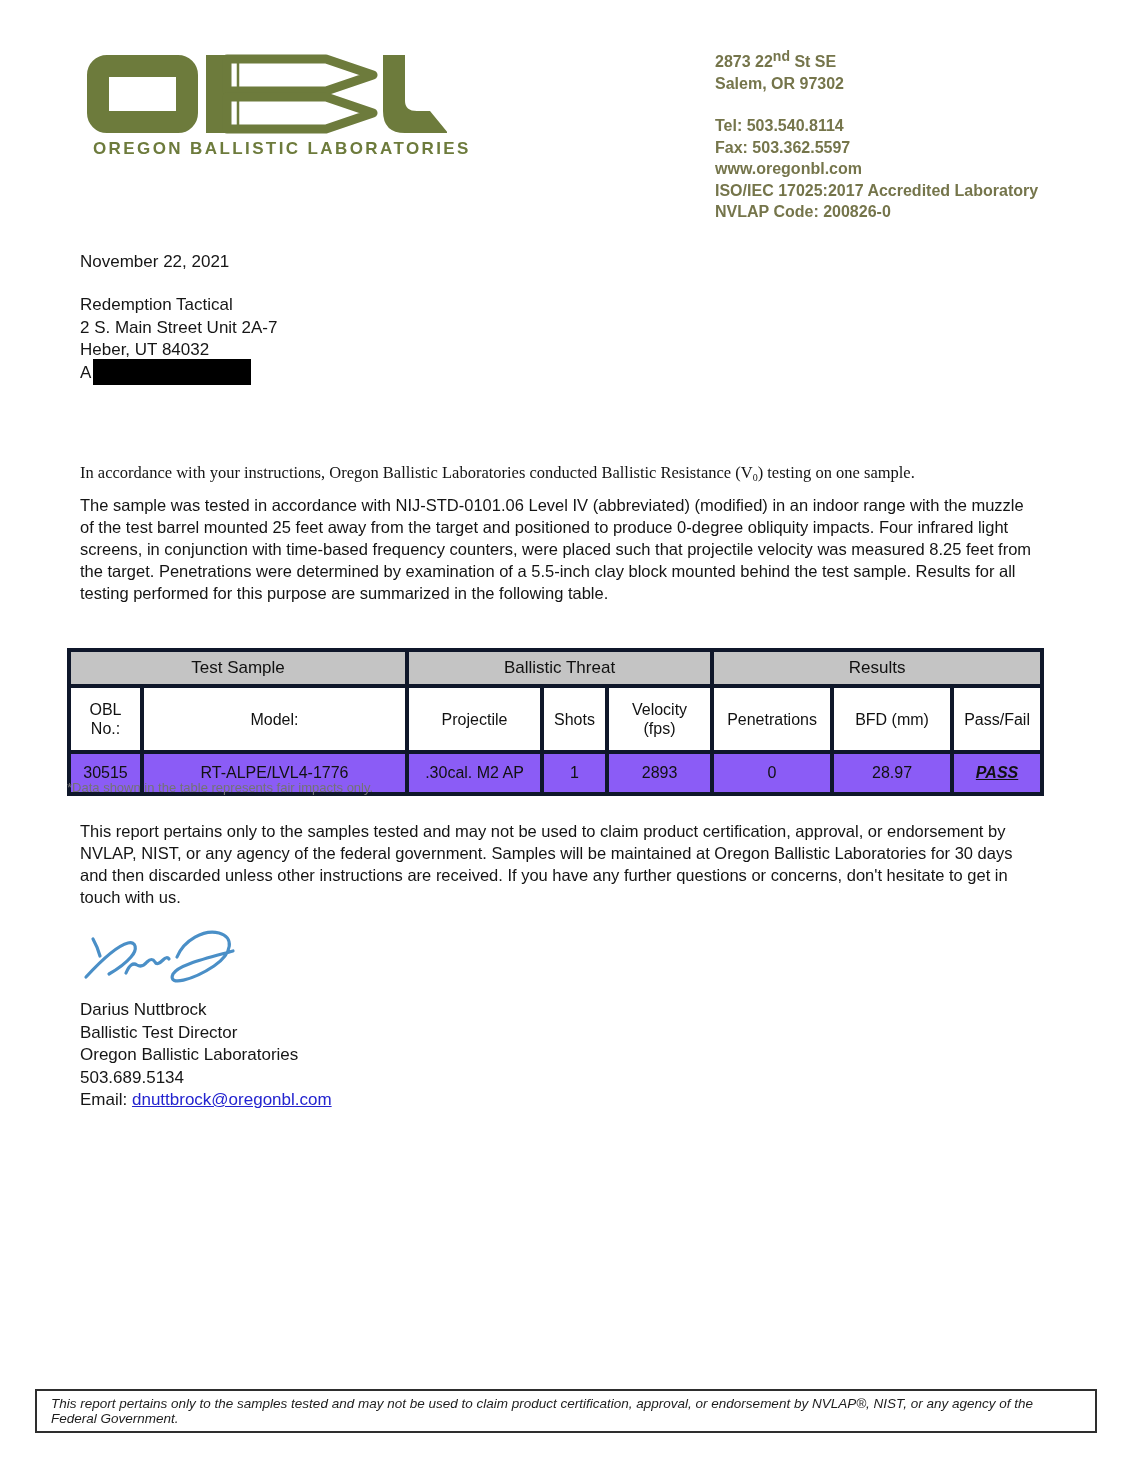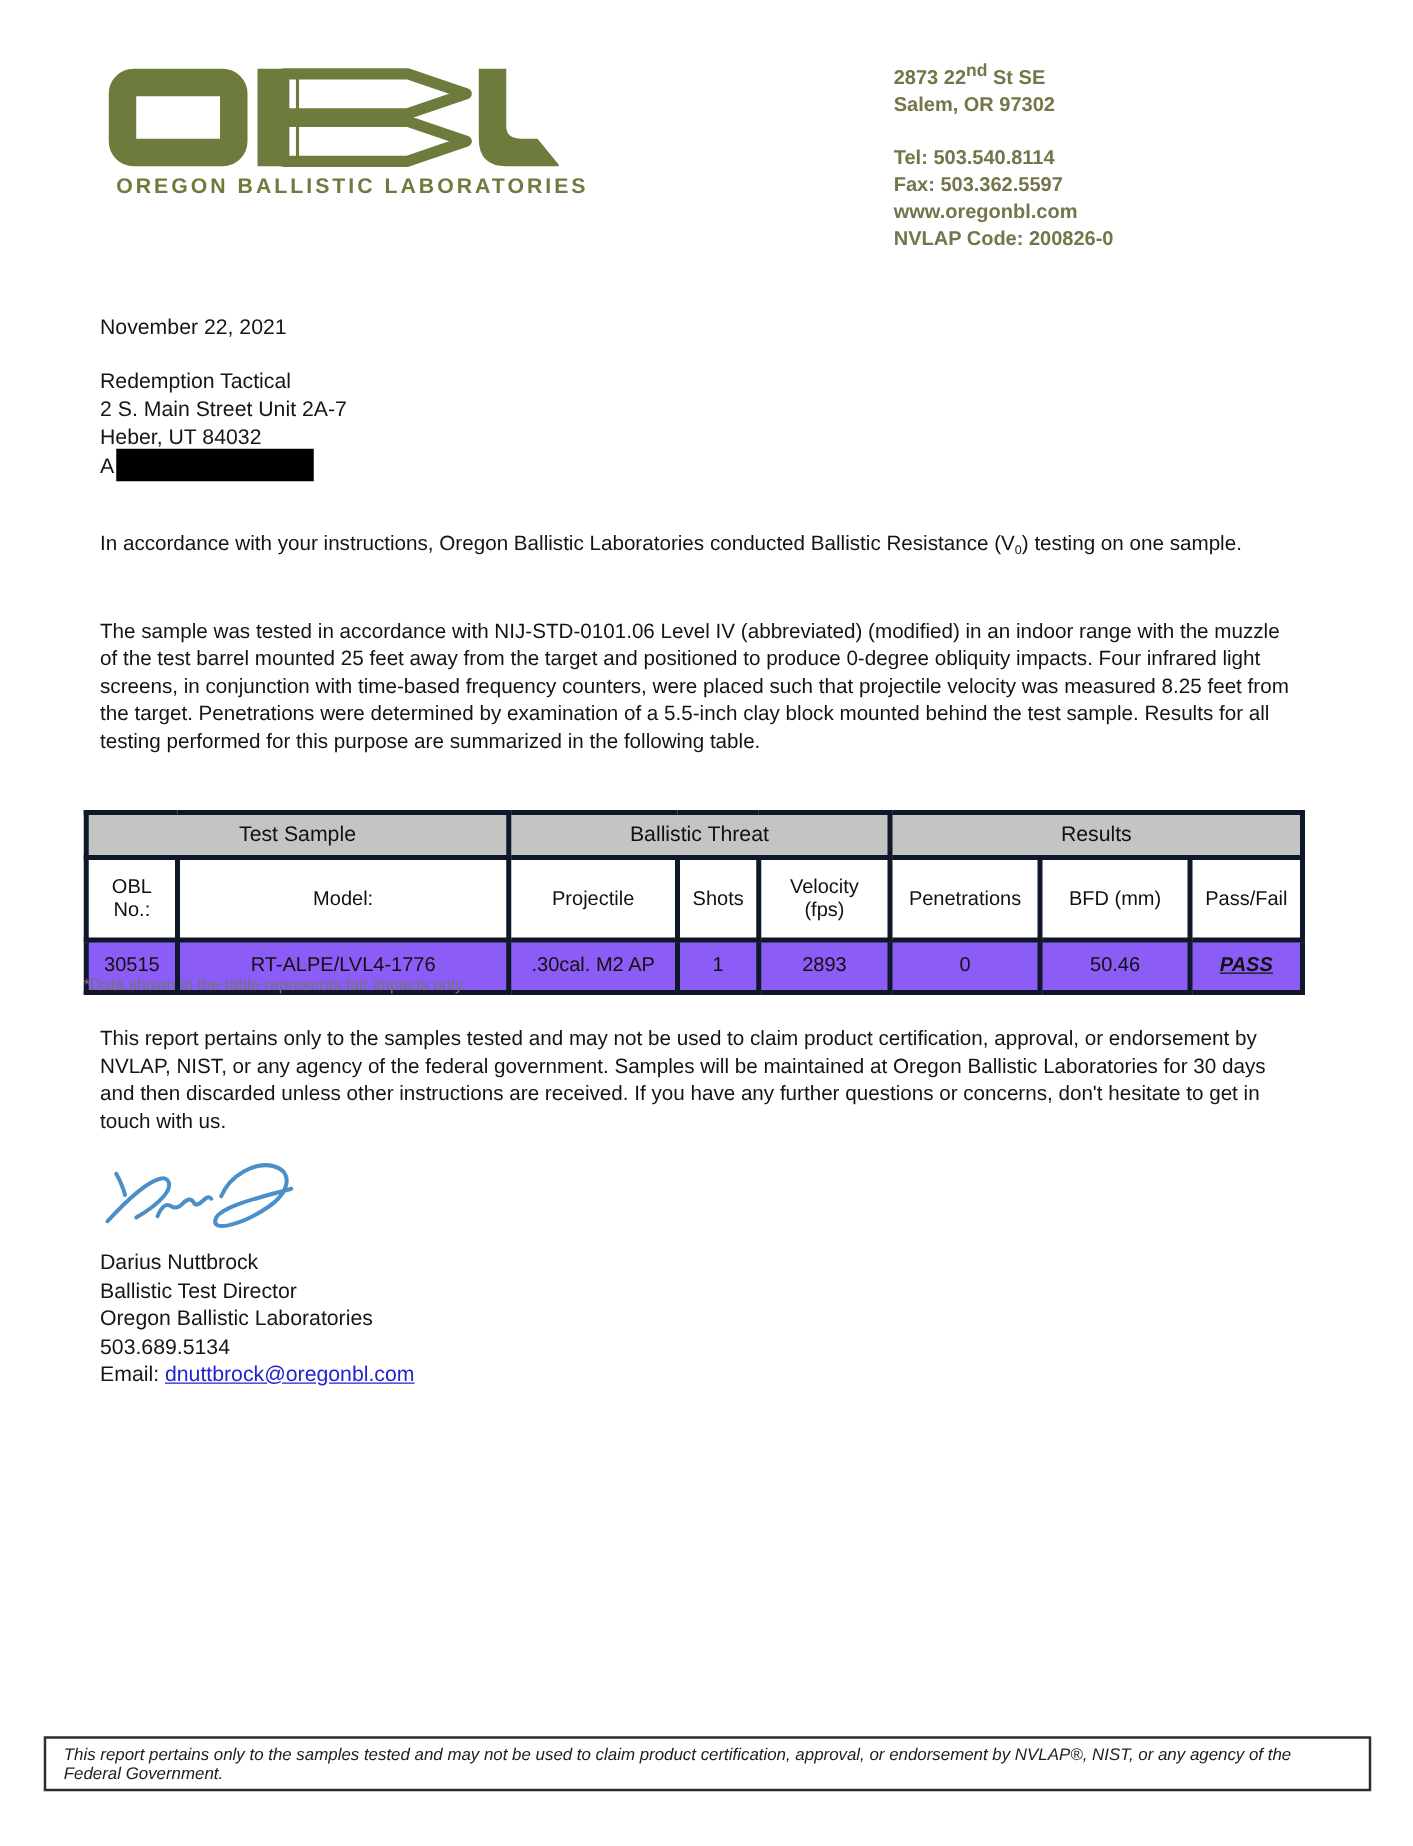--- a/index.html
+++ b/index.html
@@ -26,21 +26,21 @@
   #recipient-block{left:80px;top:294px;font-size:17px;line-height:22.5px;}
   #redacted-line{left:80px;top:359px;font-size:17px;line-height:22px;}
   #redaction-bar{
     display:inline-block;width:158px;height:26px;background:#000;
     vertical-align:-7px;margin-left:2px;
   }
   .para{
     left:80px;width:952px;font-size:16.5px;line-height:22px;color:#141414;
     text-align:left;
   }
-  #para1{top:424px;}
+  #para1{top:462px;font-family:Liberation Serif, serif;}
   #para2{top:494px;}
   #para3{top:820px;}
   sub.v0{font-size:10px;vertical-align:-3px;}
   
   #results-table-wrap{left:67px;top:648px;width:973px;}
   table{border-collapse:collapse;width:973px;table-layout:fixed;font-size:16px;color:#111;}
   th,td{border:4px solid #0f172a;text-align:center;vertical-align:middle;padding:2px 8px;}
   tr.group-row th{background:#c4c4c4;font-weight:normal;font-size:17px;height:28px;}
   tr.colhead-row th{background:#ffffff;font-weight:normal;height:58px;line-height:19px;}
   tr.data-row td{background:#8b5cf6;height:34px;}
@@ -77,20 +77,21 @@
 </div>
 <div class="abs" id="logo-subtitle">OREGON BALLISTIC LABORATORIES</div>
 
 <div class="abs" id="contact-block">
   <div><span>2873 22</span><sup class="nd">nd</sup><span> St SE</span></div>
   <div>Salem, OR 97302</div>
   <div class="spacer"></div>
   <div>Tel: 503.540.8114</div>
   <div>Fax: 503.362.5597</div>
   <div>www.oregonbl.com</div>
+  <div>ISO/IEC 17025:2017 Accredited Laboratory</div>
   <div>NVLAP Code: 200826-0</div>
 </div>
 
 <div class="abs" id="date-line">November 22, 2021</div>
 
 <div class="abs" id="recipient-block">
   <div>Redemption Tactical</div>
   <div>2 S. Main Street Unit 2A-7</div>
   <div>Heber, UT 84032</div>
 </div>
@@ -133,21 +134,21 @@
       </tr>
     </thead>
     <tbody>
       <tr class="data-row">
         <td>30515</td>
         <td>RT-ALPE/LVL4-1776</td>
         <td>.30cal. M2 AP</td>
         <td>1</td>
         <td>2893</td>
         <td>0</td>
-        <td>50.46</td>
+        <td>28.97</td>
         <td class="pass-cell">PASS</td>
       </tr>
     </tbody>
   </table>
 </div>
 <div class="abs" id="table-footnote">*Data shown in the table represents fair impacts only.</div>
 
 <div class="abs para" id="para3">This report pertains only to the samples tested and may not be used to claim product certification, approval, or endorsement by NVLAP, NIST, or any agency of the federal government. Samples will be maintained at Oregon Ballistic Laboratories for 30 days and then discarded unless other instructions are received. If you have any further questions or concerns, don't hesitate to get in touch with us.</div>
 
 <div class="abs" id="signature">

